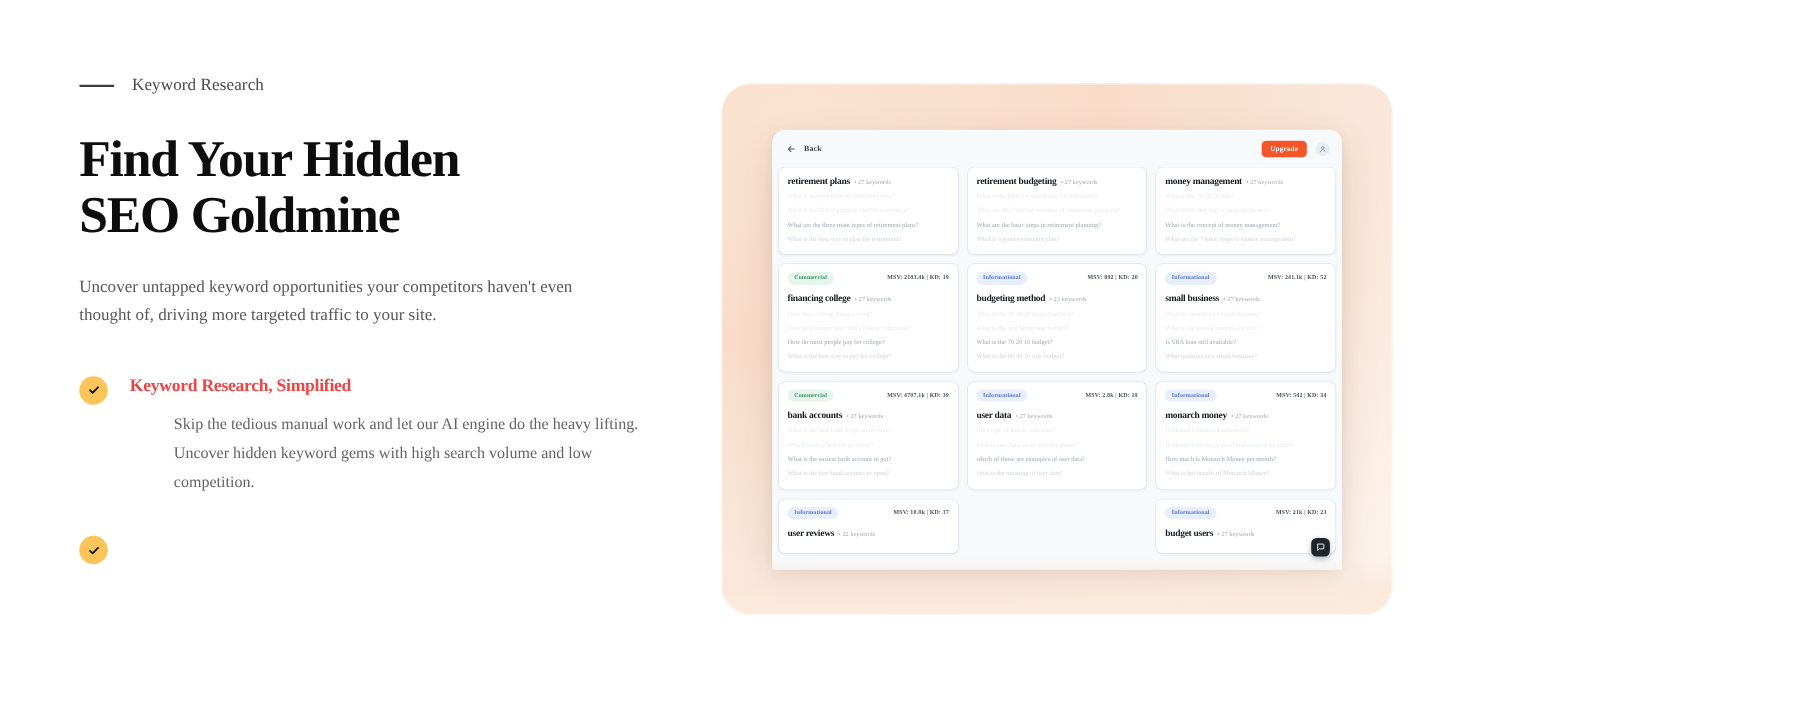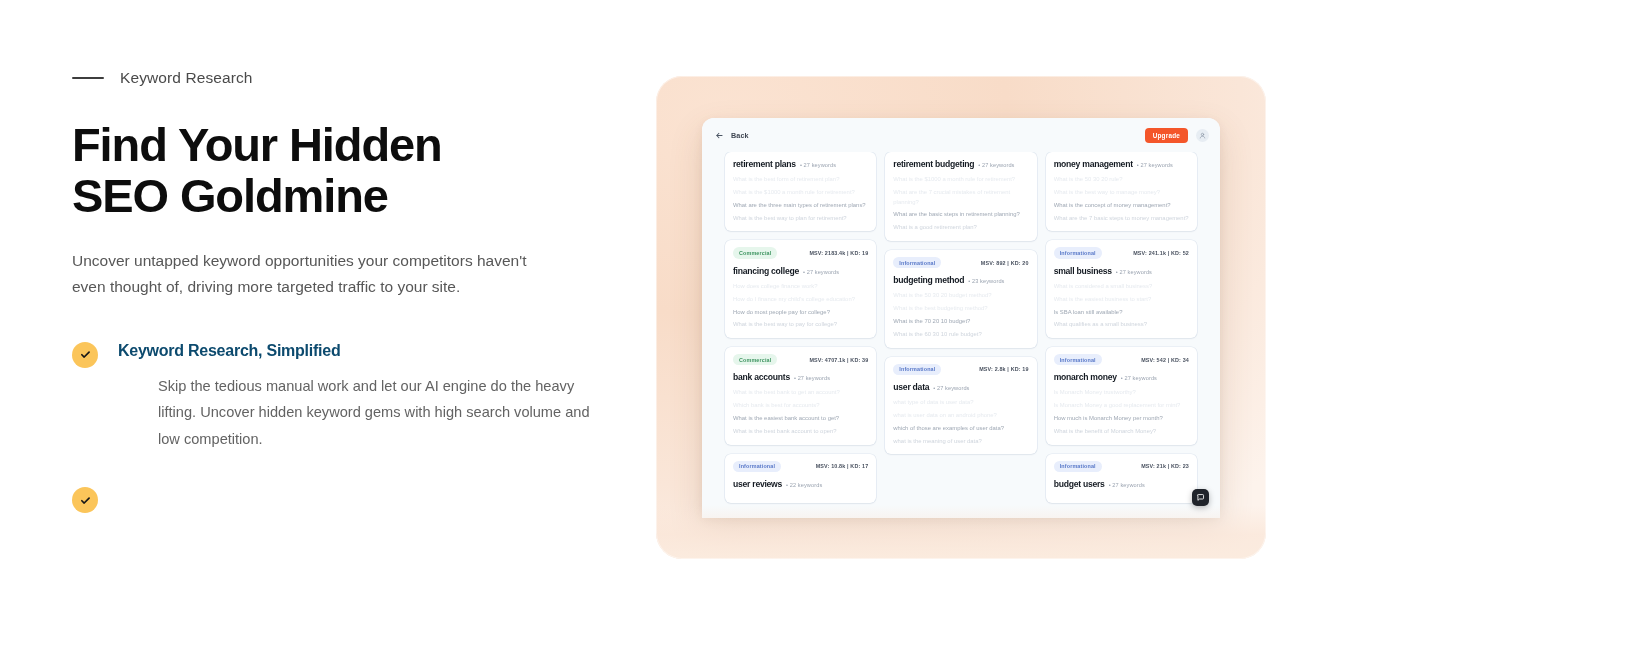--- a/index.html
+++ b/index.html
@@ -2,21 +2,21 @@
 <html><head>
 <meta charset="utf-8">
 <style>
   * { margin:0; padding:0; box-sizing:border-box; }
   html,body { width:1646px; height:660px; overflow:hidden; }
   body {
     background:#ffffff;
     font-family:"Liberation Sans", sans-serif;
     -webkit-font-smoothing:antialiased;
   }
-  .page { position:relative; width:1306px; height:660px; }
+  .page { position:relative; width:1306px; height:660px;font-family:Liberation Serif, serif; }
 
   
   .left { position:absolute; left:72px; top:64px; width:560px; }
 
   .eyebrow { display:flex; align-items:center; gap:16px; height:28px; }
   .eyebrow-rule { width:32px; height:2px; background:#3d3d3d; border-radius:2px; }
   .eyebrow-text { font-size:15.5px; color:#4a4a4a; letter-spacing:.1px; }
 
   .headline {
     margin-top:28px;
@@ -40,21 +40,21 @@
   .feature { position:relative; padding-left:46px; margin-bottom:34px; }
   .feature:last-child { margin-bottom:0; }
   .check-badge {
     position:absolute; left:0; top:1px;
     width:26px; height:26px; border-radius:50%;
     background:#FBC55A;
     display:flex; align-items:center; justify-content:center;
   }
   .check-badge svg { display:block; }
   .feature-title {
-    font-size:16px; font-weight:700; color:#0c4a6e;
+    font-size:16px; font-weight:700; color:#ef4444;
     letter-spacing:-.25px; line-height:1.3;
   }
   .feature-body {
     margin-top:11px;
     font-size:14.6px; line-height:1.82; color:#636363;
     max-width:445px;
     margin-left:40px;
   }
 
   
@@ -102,21 +102,21 @@
     background:#E7EDF3; display:flex; align-items:center; justify-content:center;
   }
   .avatar-btn svg { width:7px; height:7px; color:#8b97a6; display:block; }
 
   
   .grid {
     position:absolute; left:0; right:0; top:34px; bottom:0;
     display:grid;
     grid-template-columns:repeat(3,1fr);
     gap:9px;
-    padding:0 23px;
+    padding:0 6px;
     overflow:hidden;
   }
   .col { display:flex; flex-direction:column; gap:9px; }
 
   .kw-card {
     background:#fff;
     border-radius:6px;
     padding:7px 8px 8px;
     box-shadow:0 1px 2px rgba(30,50,80,.055), 0 0 0 .6px rgba(220,228,238,.85);
     overflow:hidden;

